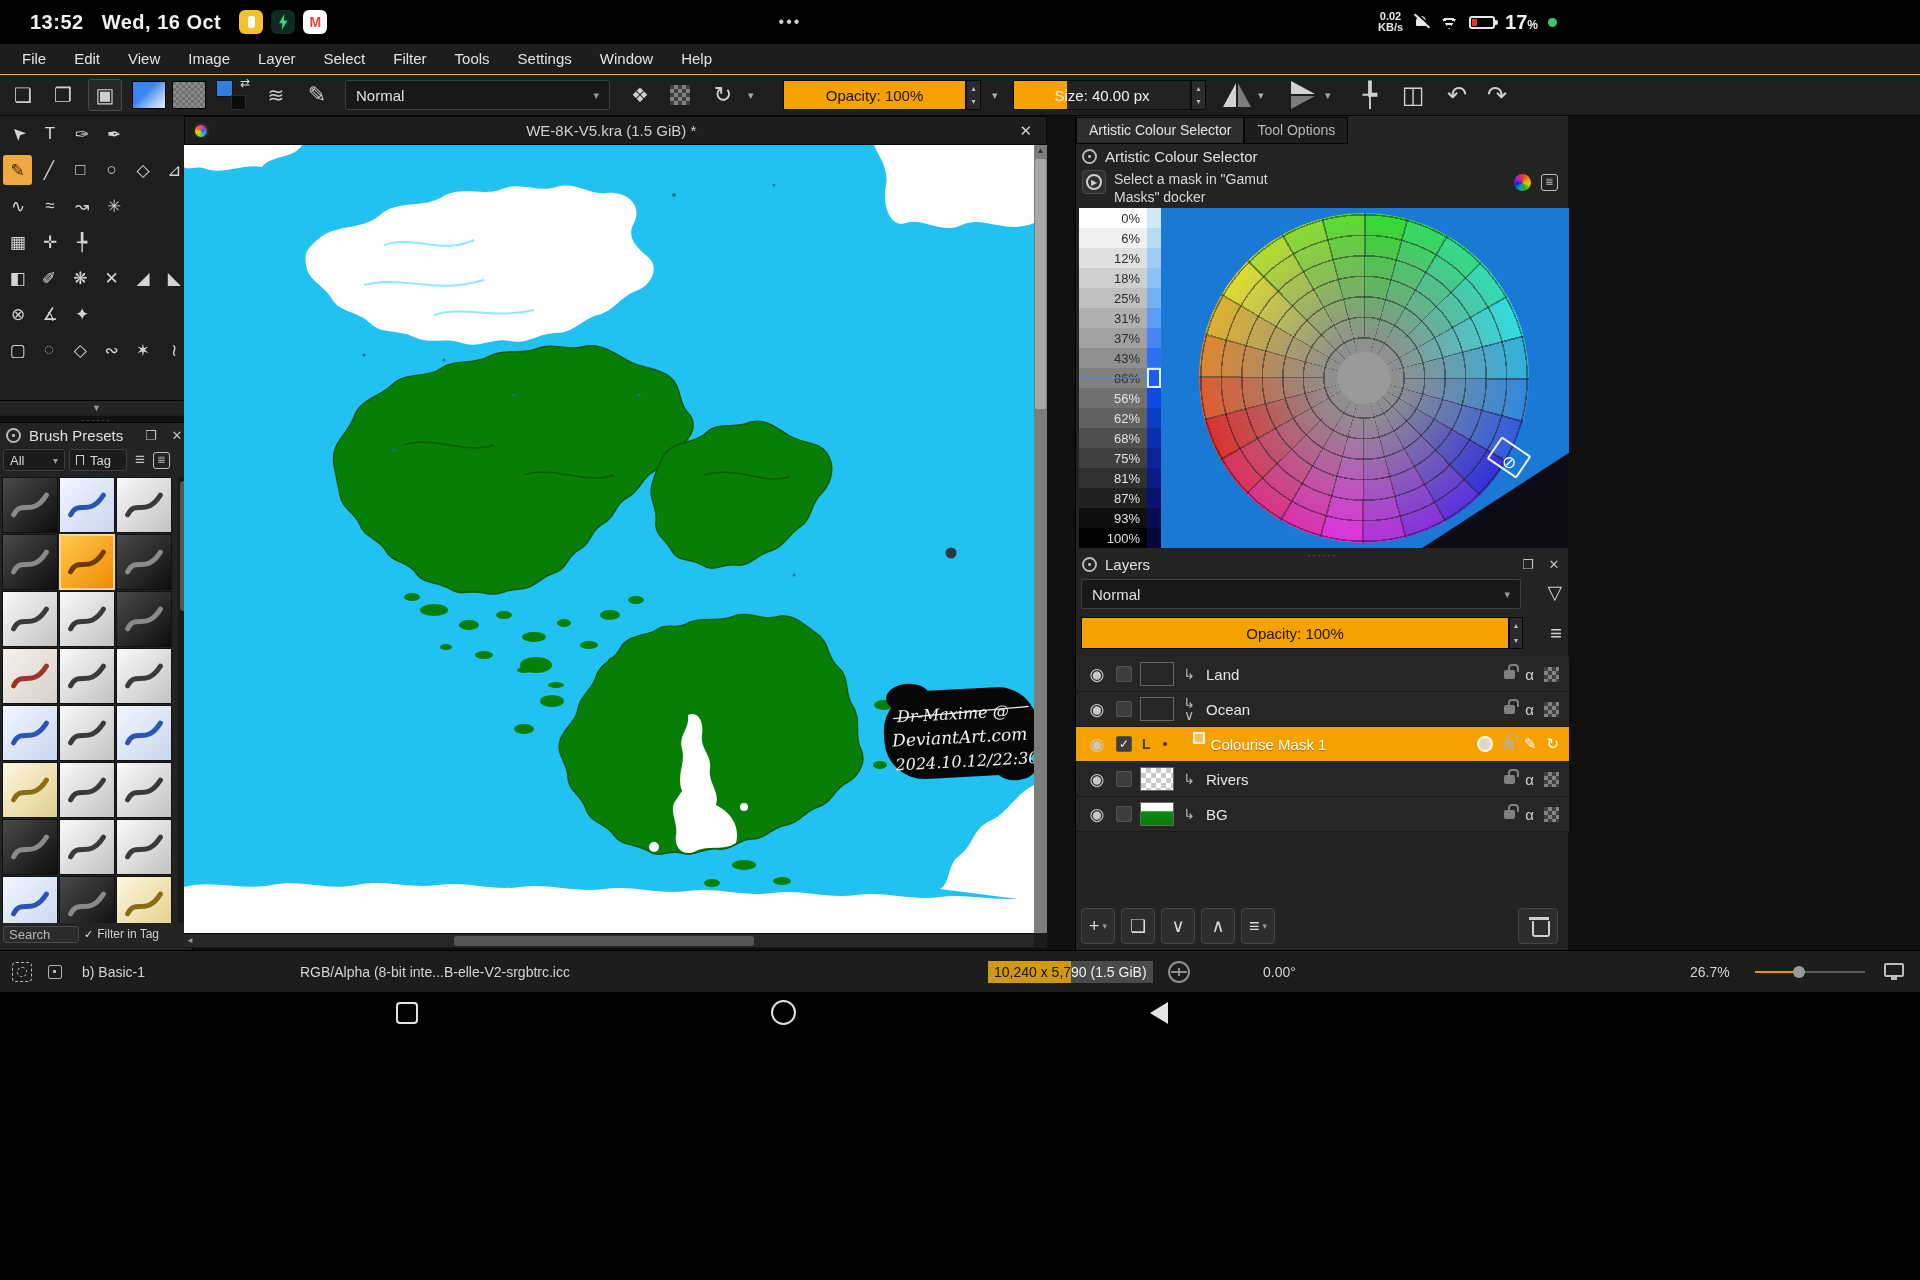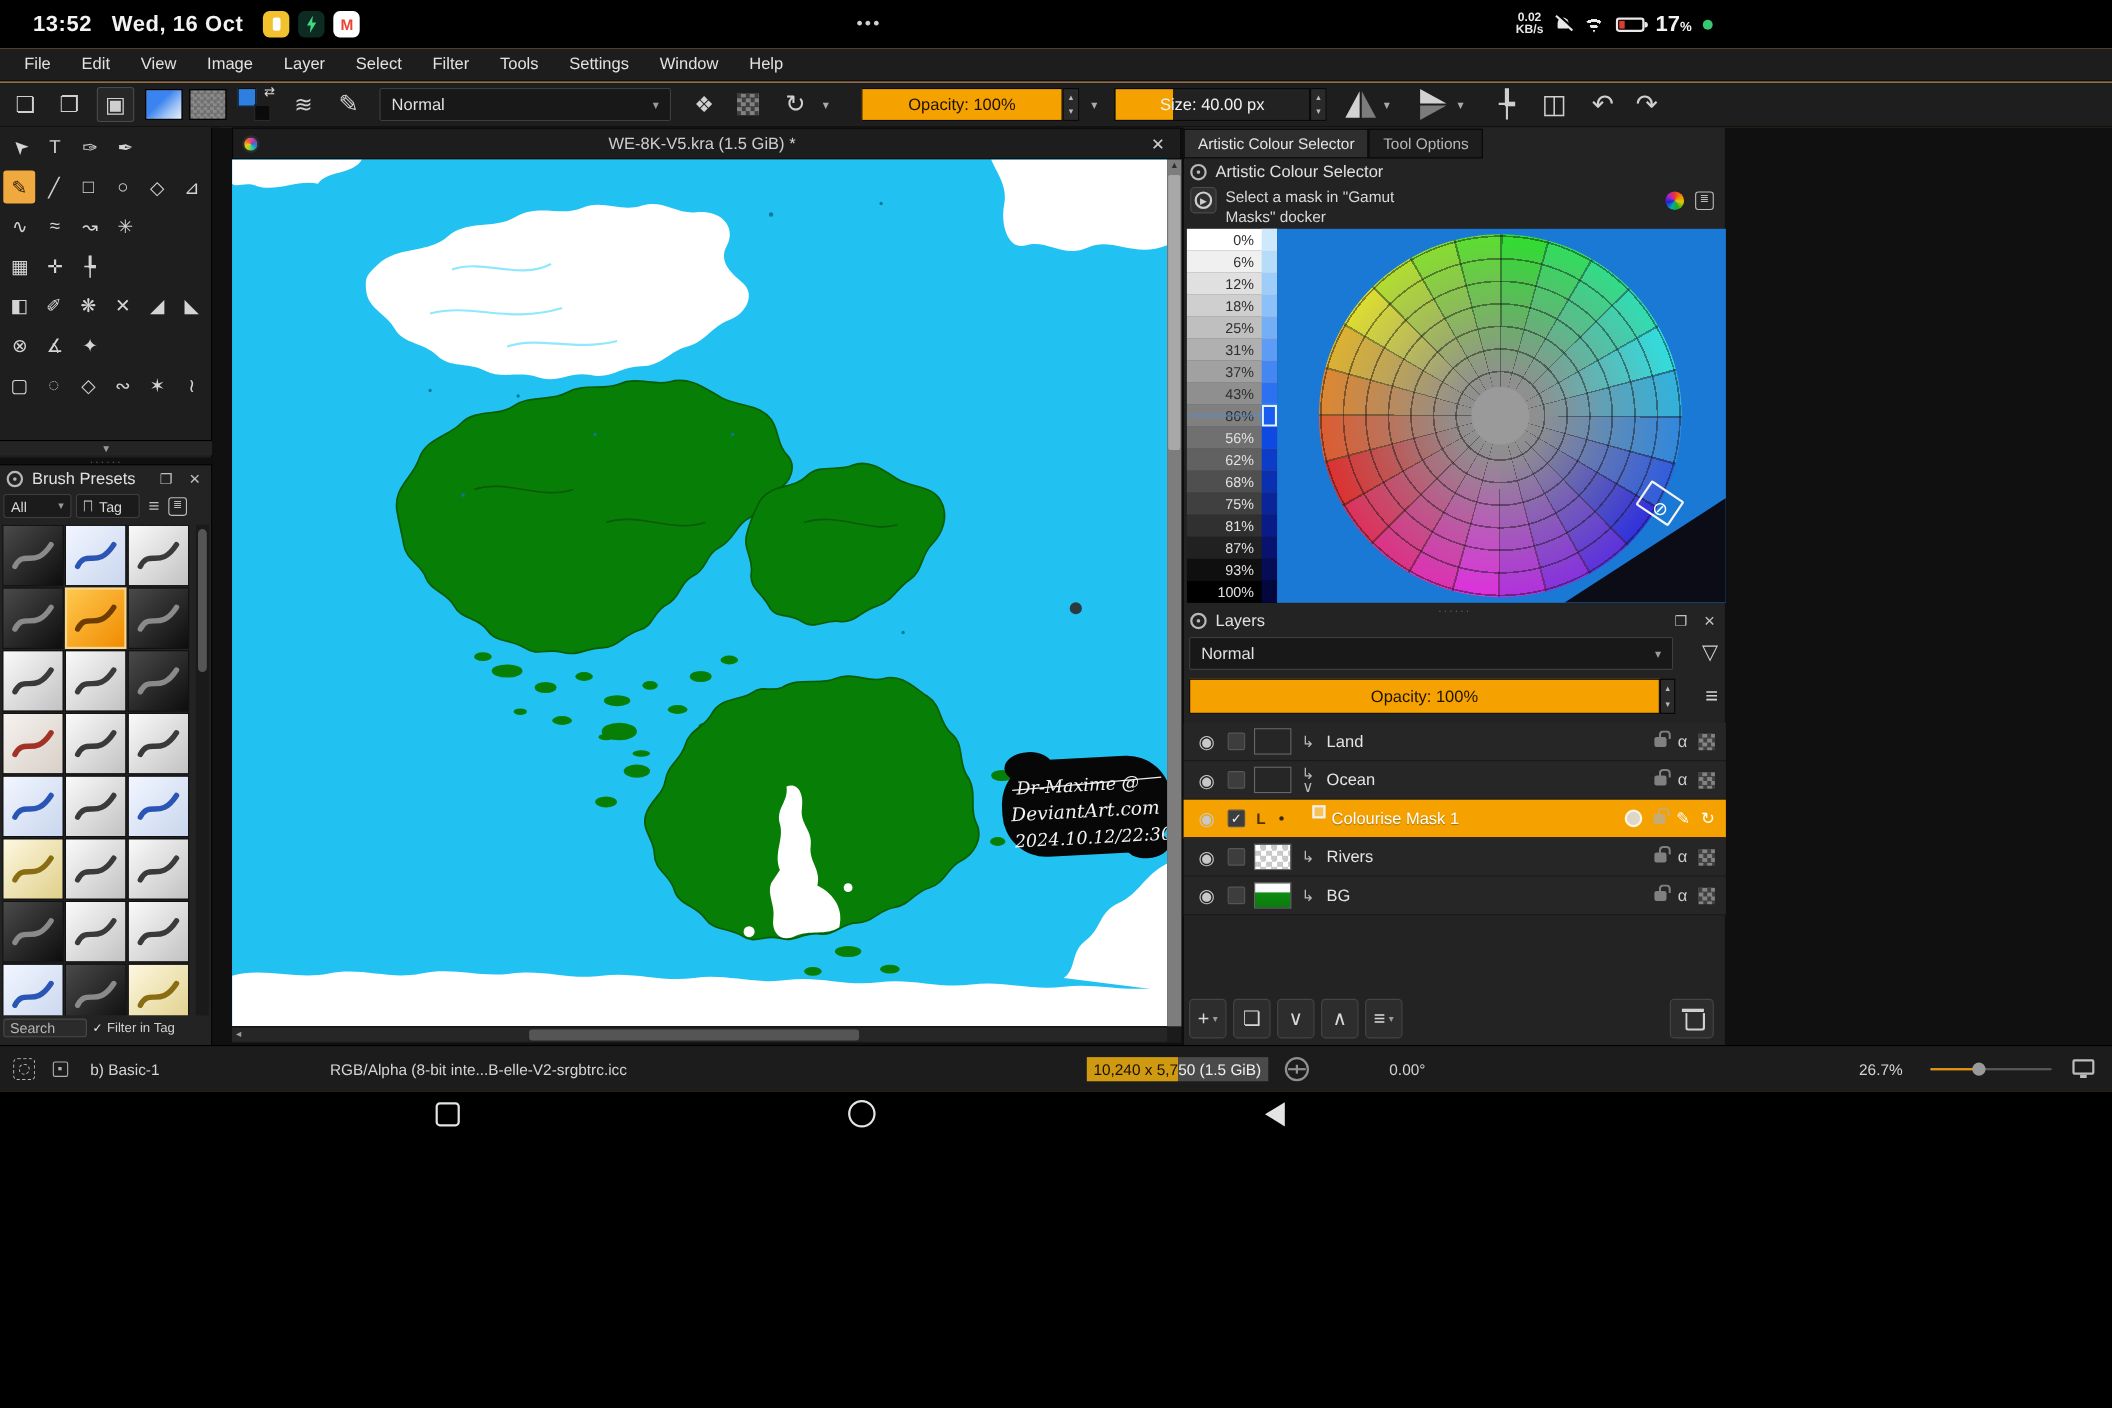--- a/index.html
+++ b/index.html
@@ -92,21 +92,21 @@
   .bc-red { background:linear-gradient(135deg,#f6f2ef,#d8cfc7); color:#a33226; }
   .bc-yellow { background:linear-gradient(135deg,#fdf7e0,#e0d08a); color:#8a6d12; }
   .bscroll { position:absolute; right:2px; top:54px; width:12px; height:446px; background:#1a1a1a; }
   .bscroll i { position:absolute; left:2px; top:4px; width:8px; height:130px; background:#555; border-radius:4px; }
   .searchrow { position:absolute; left:0; bottom:4px; width:193px; height:24px; display:flex; align-items:center; gap:5px; padding:0 3px; }
   .searchbox { width:76px; height:17px; background:#2b2b2b; border:1px solid #4a4a4a; border-radius:3px; color:#b5b5b5; font-size:13px; padding:0 5px; display:flex; align-items:center; }
   .fit { font-size:12px; color:#d0d0d0; display:flex; align-items:center; gap:4px; }
   .fit .ck { color:#e8e8e8; font-size:11px; }
 
   
-  .canvaswin { position:absolute; left:211px; top:0; width:863px; height:832px; background:#1b1b1b; }
+  .canvaswin { position:absolute; left:184px; top:0; width:863px; height:832px; background:#1b1b1b; }
   .cw-title { position:absolute; left:0; top:0; width:863px; height:29px; background:#1d1d1d; border:1px solid #060606; display:flex; align-items:center; padding:0 8px; }
   .kicon { width:16px; height:16px; border-radius:50%; background:conic-gradient(#e84393,#8e44ad,#2980d9,#27c4ae,#9bd92b,#f5c518,#e8702a,#e84393); border:2px solid #2c2c2c; }
   .cw-title .t { flex:1; text-align:center; font-size:15px; color:#cfcfcf; }
   .cw-title .x { color:#cfcfcf; font-size:15px; padding:0 6px; }
   .mapwrap { position:absolute; left:0; top:29px; width:850px; height:788px; background:#21c2f1; }
   .vscroll { position:absolute; right:0px; top:29px; width:13px; height:788px; background:#7d7d7d; }
   .vscroll .arr { display:block; text-align:center; color:#2e2e2e; font-size:8px; line-height:12px; }
   .vscroll .thumb { position:absolute; left:1px; top:14px; width:11px; height:250px; background:#a8a8a8; border-radius:2px; }
   .hscroll { position:absolute; left:0; top:817px; width:850px; height:14px; background:#262626; border-top:1px solid #0a0a0a; }
   .hscroll .arr { position:absolute; left:2px; top:0; color:#9a9a9a; font-size:8px; line-height:14px; }
@@ -829,21 +829,21 @@
     <span class="f-ico1">
         <i></i>
       </span>
     <span class="f-ico2">
         <i></i>
       </span>
     <span class="f-brush">b) Basic-1</span>
     <span class="f-profile">RGB/Alpha (8-bit inte...B-elle-V2-srgbtrc.icc</span>
     <span class="f-size">
       <span class="hl">10,240 x 5,7</span>
-      <span class="rest">50 (1.5 GiB)</span>
+      <span class="rest">90 (1.5 GiB)</span>
     </span>
     <span class="compass"></span>
     <span class="f-angle">0.00°</span>
     <span class="f-zoom">26.7%</span>
     <span class="zslider">
         <span class="fill"></span>
         <span class="knob"></span>
       </span>
     <span class="monitor"></span>
   </footer>

